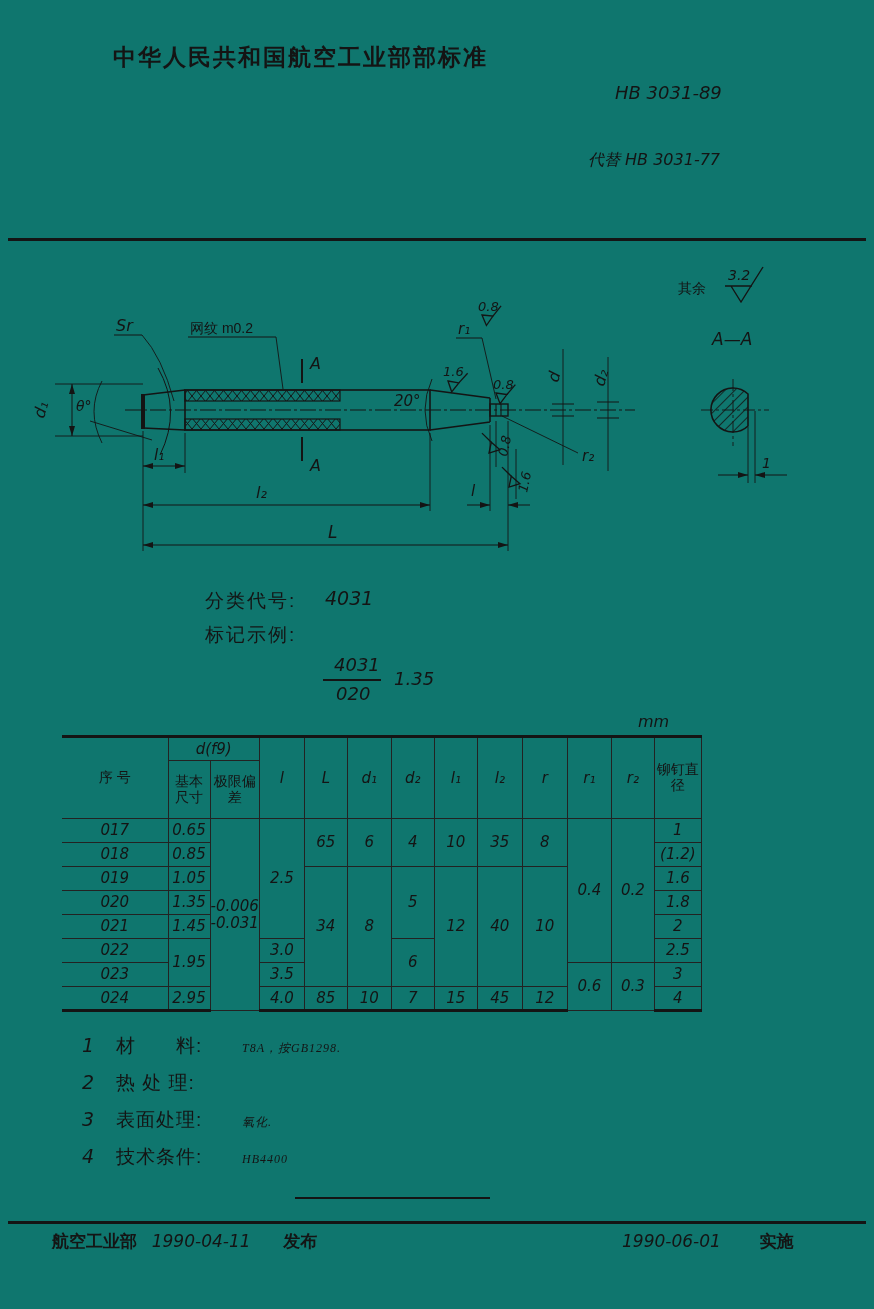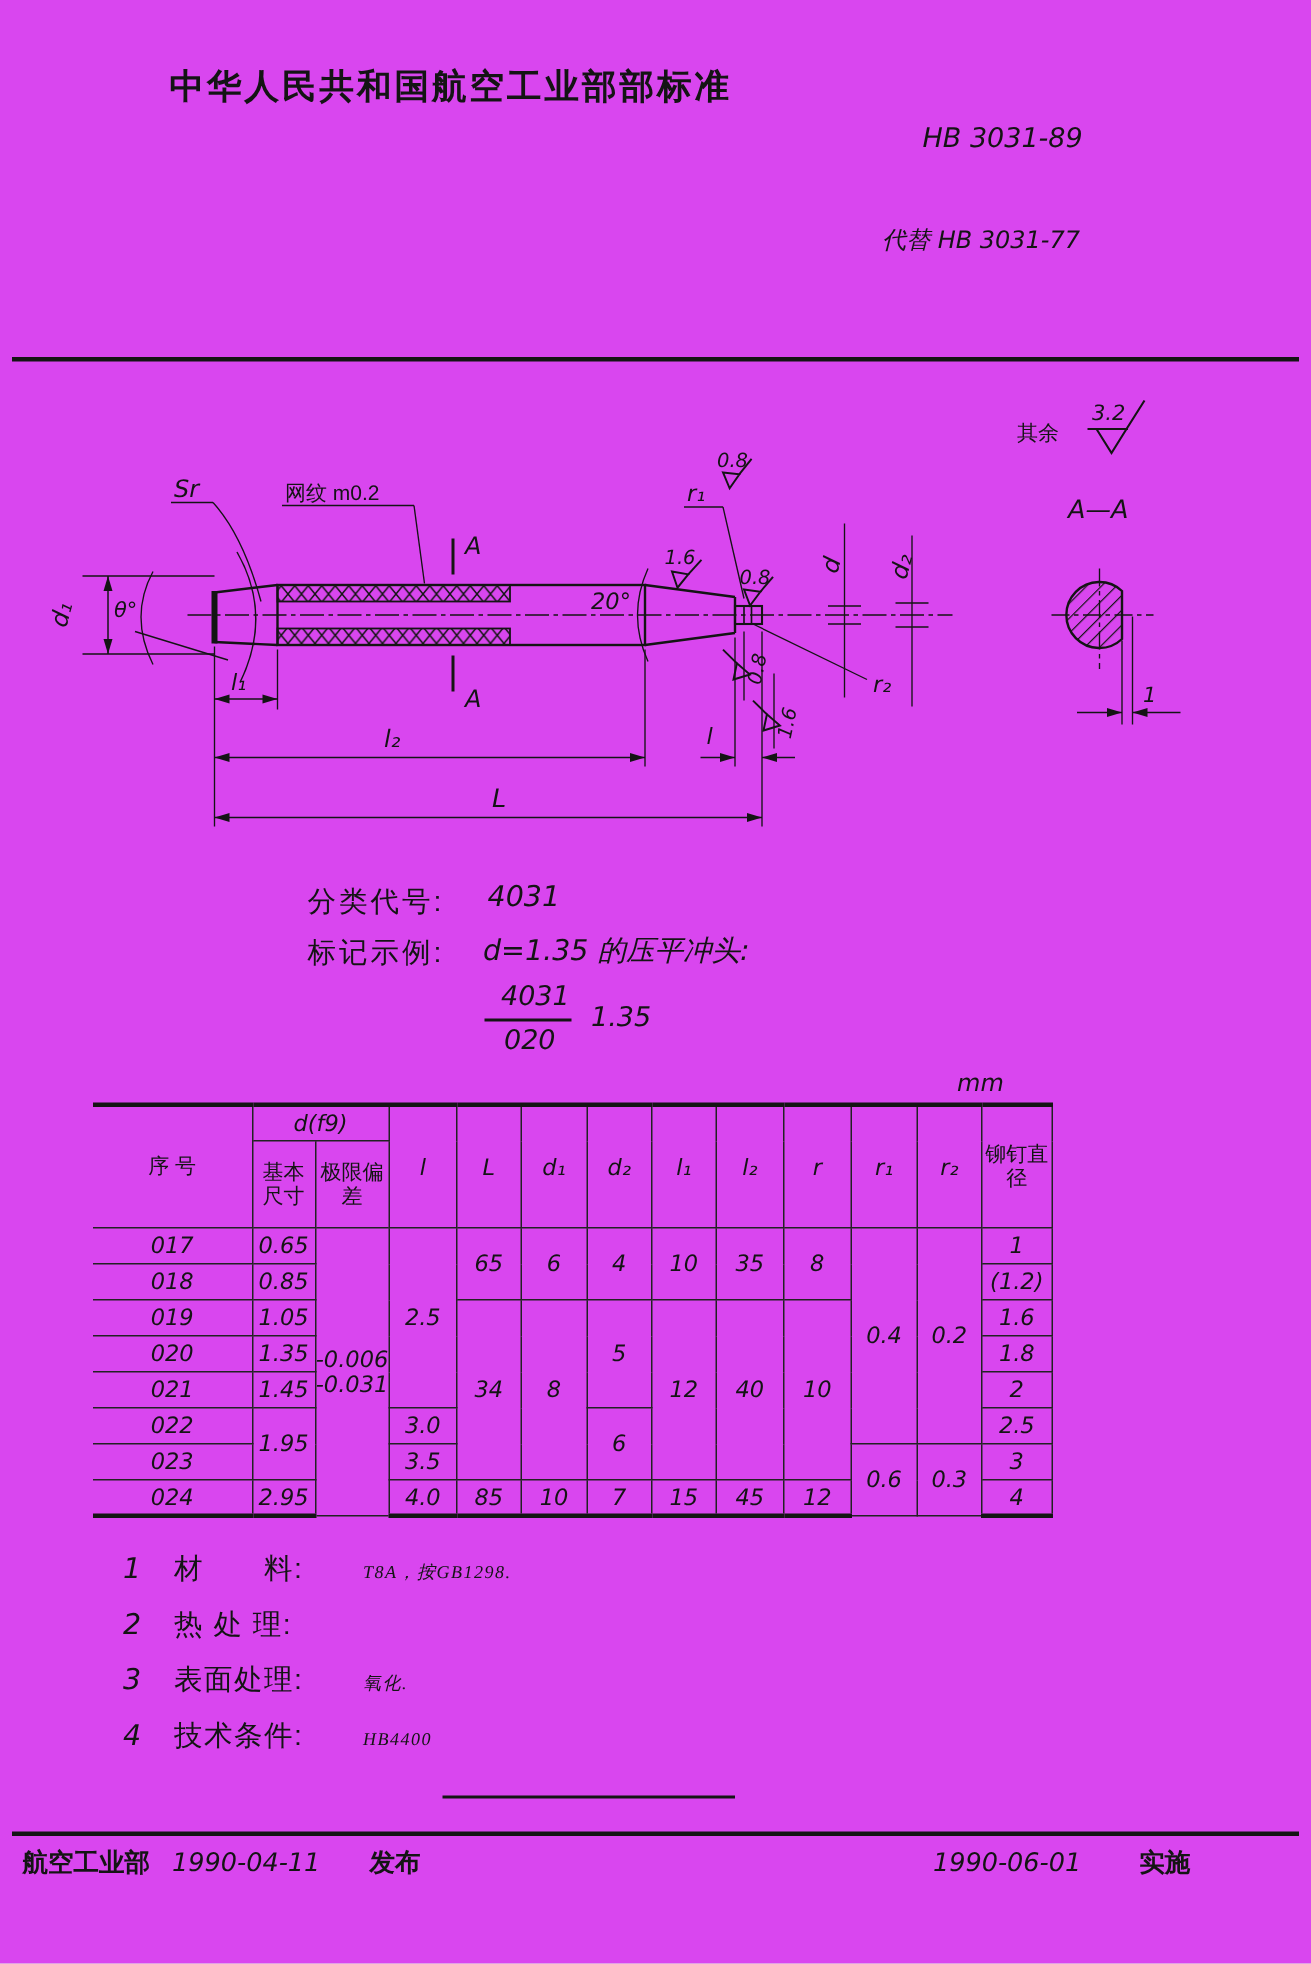--- a/index.html
+++ b/index.html
@@ -1,16 +1,16 @@
 <!DOCTYPE html>
 <html><head>
 <meta charset="utf-8">
 <style>
   html,body{margin:0;padding:0;background:#e8e8e4;}
-  .page{position:relative;width:874px;height:1309px;margin:0 auto;background:#d946ef;color:#141414;
+  .page{position:relative;width:874px;height:1309px;margin:0 auto;background:#0f766e;color:#141414;
         font-family:"Liberation Sans",sans-serif;overflow:hidden;}
   .abs{position:absolute;}
   .hand{font-family:"DejaVu Sans",sans-serif;font-style:italic;}
   .cjk{font-family:"Liberation Sans",sans-serif;}
   .rule{position:absolute;background:#141414;}
   
   .org{left:113px;top:42px;font-size:23px;font-weight:bold;letter-spacing:2px;}
   .stdno{left:615px;top:82px;font-size:18px;}
   .title{left:163px;top:118px;font-size:31px;font-weight:bold;letter-spacing:14px;}
   .replaces{left:588px;top:150px;font-size:16px;}
@@ -29,21 +29,21 @@
   .tbl .noleft{border-left:none;}
   .tbl .topline{border-top:3px solid #141414;}
   .tbl .botline{border-bottom:3px solid #141414;}
   
   .note{position:absolute;left:82px;display:flex;align-items:baseline;font-size:19px;}
   .note .n{width:34px;font-family:"DejaVu Sans",sans-serif;font-style:italic;}
   .note .lb{width:126px;letter-spacing:1px;}
   .note .tx{font-family:Liberation Serif, serif;font-style:italic;font-size:12px;letter-spacing:1px;}
   
   .foot{font-size:17px;}
-  .foot b{font-weight:bold;}
+  .foot b{font-weight:bold;margin-left:37px;}
   svg text{fill:#141414;}
   .svgcjk{font-family:"Liberation Sans",sans-serif;font-size:14px;}
   .svgnum{font-family:"DejaVu Sans",sans-serif;font-style:italic;}
 </style>
 </head>
 <body>
 
 <div class="page">
 
   <div class="abs org cjk">中华人民共和国航空工业部部标准</div>
@@ -156,21 +156,20 @@
     <line x1="703" y1="126" x2="703" y2="193" stroke="#141414" stroke-width="0.9" stroke-dasharray="12 3 3 3"></line>
     <path d="M718,174 V230 M725,158 V230" stroke="#141414" stroke-width="0.9"></path>
     <line x1="688" y1="222" x2="718" y2="222" stroke="#141414" stroke-width="1" marker-end="url(#ma)"></line>
     <line x1="757" y1="222" x2="725" y2="222" stroke="#141414" stroke-width="1" marker-end="url(#ma)"></line>
     <text x="732" y="215" class="svgnum" font-size="14">1</text>
   </svg>
 
   <div class="abs clslabel cjk" style="left:205px;top:588px;">分类代号:</div>
   <div class="abs clsval hand" style="left:325px;top:587px;">4031</div>
   <div class="abs clslabel cjk" style="left:205px;top:622px;">标记示例:</div>
-  <div class="abs clsval hand" style="left:322px;top:621px;">d=1.35 的压平冲头:</div>
   <div class="abs hand" style="left:334px;top:654px;font-size:18px;">4031</div>
   <div class="fracbar"></div>
   <div class="abs hand" style="left:336px;top:683px;font-size:18px;">020</div>
   <div class="abs hand" style="left:394px;top:668px;font-size:18px;">1.35</div>
 
   <div class="abs mm hand">mm</div>
   <table class="tbl">
     <colgroup>
       <col style="width:106px">
         <col style="width:42px">

